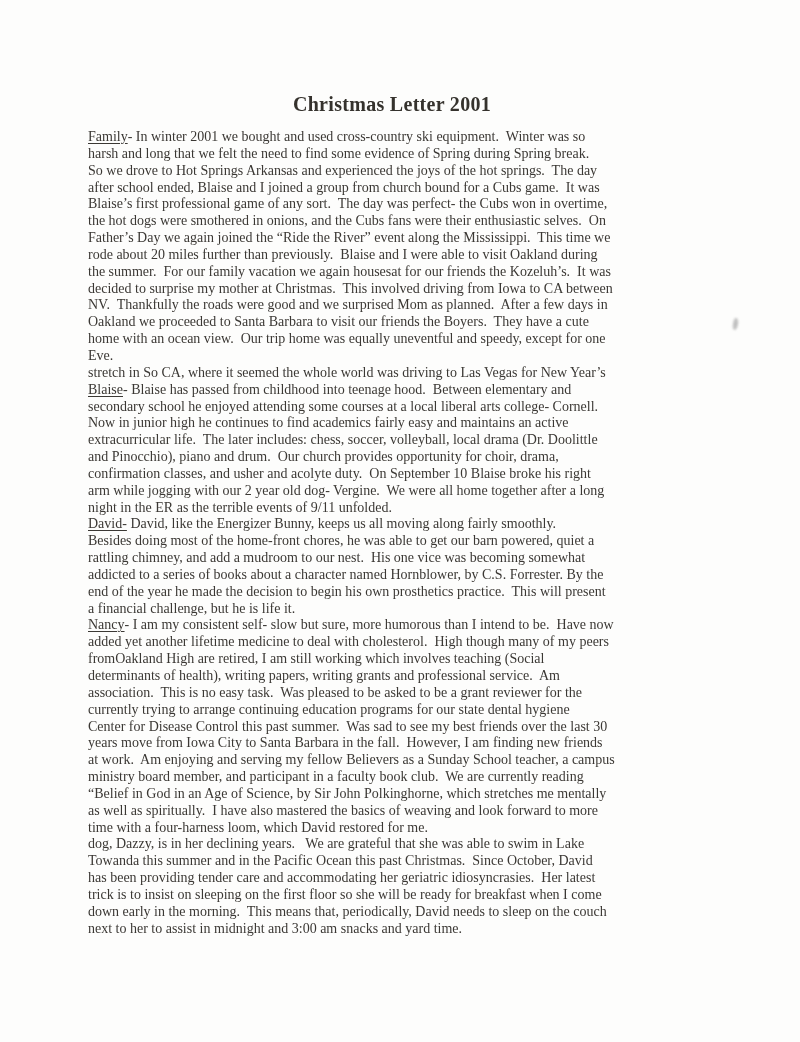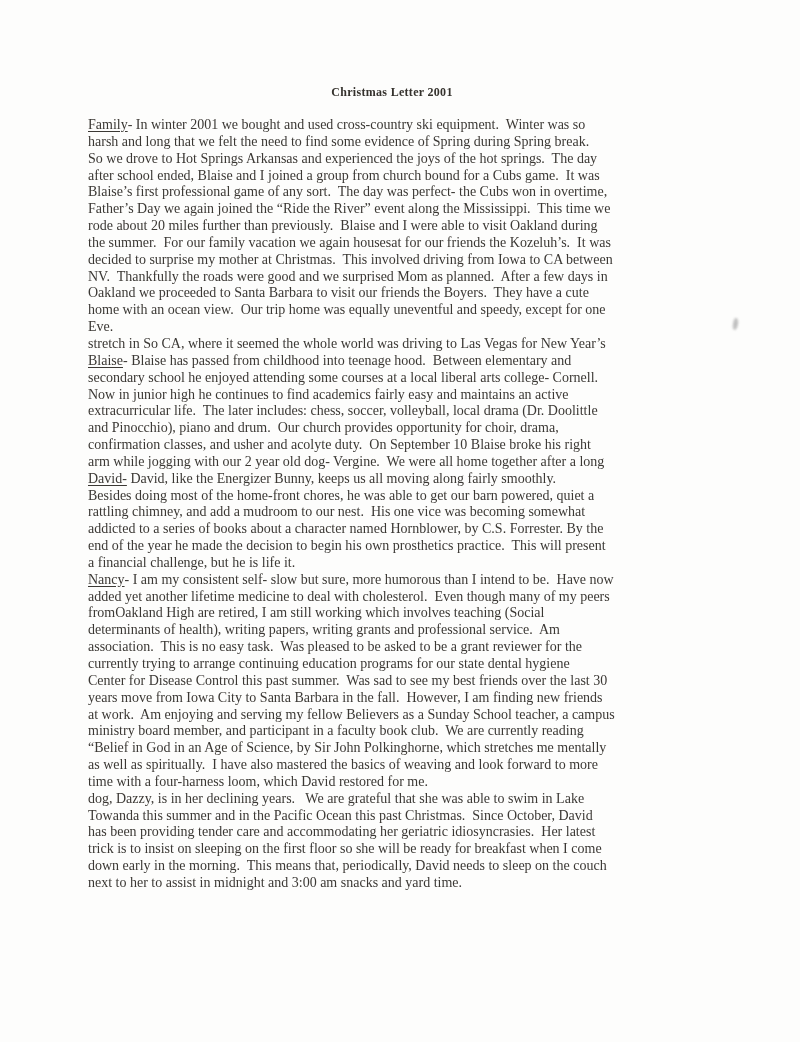--- a/index.html
+++ b/index.html
@@ -16,22 +16,22 @@
     font-family: "Liberation Serif", "DejaVu Serif", serif;
     color: #3b3834;
   }
   .content {
     position: absolute;
     left: 88px;
     top: 82px;
     width: 608px;
   }
   .title {
-    margin: 0 0 15px 0;
-    font-size: 12px;
+    margin: 12px 0 15px 0;
+    font-size: 20px;
     line-height: 20px;
     font-weight: bold;
     text-align: center;
     color: #35322d;
     letter-spacing: 0.3px;
   }
   .para {
     margin: 0;
     font-size: 14px;
     line-height: 16.85px;
@@ -63,53 +63,55 @@
 <div class="page">
   <div class="content">
     <h1 class="title">Christmas Letter 2001</h1>
 
     <p class="para">
       <span class="ln"><span class="hd">Family</span><span>- In winter 2001 we bought and used cross-country ski equipment.  Winter was so</span></span>
       <span class="ln">harsh and long that we felt the need to find some evidence of Spring during Spring break.</span>
       <span class="ln">So we drove to Hot Springs Arkansas and experienced the joys of the hot springs.  The day</span>
       <span class="ln">after school ended, Blaise and I joined a group from church bound for a Cubs game.  It was</span>
       <span class="ln">Blaise’s first professional game of any sort.  The day was perfect- the Cubs won in overtime,</span>
+      <span class="ln">the hot dogs were smothered in onions, and the Cubs fans were their enthusiastic selves.  On</span>
       <span class="ln">Father’s Day we again joined the “Ride the River” event along the Mississippi.  This time we</span>
       <span class="ln">rode about 20 miles further than previously.  Blaise and I were able to visit Oakland during</span>
       <span class="ln">the summer.  For our family vacation we again housesat for our friends the Kozeluh’s.  It was</span>
       <span class="ln">decided to surprise my mother at Christmas.  This involved driving from Iowa to CA between</span>
       <span class="ln">NV.  Thankfully the roads were good and we surprised Mom as planned.  After a few days in</span>
       <span class="ln">Oakland we proceeded to Santa Barbara to visit our friends the Boyers.  They have a cute</span>
       <span class="ln">home with an ocean view.  Our trip home was equally uneventful and speedy, except for one</span>
       <span class="ln">Eve.</span>
       <span class="ln">stretch in So CA, where it seemed the whole world was driving to Las Vegas for New Year’s</span>
     </p>
 
     <p class="para">
       <span class="ln"><span class="hd">Blaise</span><span>- Blaise has passed from childhood into teenage hood.  Between elementary and</span></span>
       <span class="ln">secondary school he enjoyed attending some courses at a local liberal arts college- Cornell.</span>
       <span class="ln">Now in junior high he continues to find academics fairly easy and maintains an active</span>
       <span class="ln">extracurricular life.  The later includes: chess, soccer, volleyball, local drama (Dr. Doolittle</span>
       <span class="ln">and Pinocchio), piano and drum.  Our church provides opportunity for choir, drama,</span>
       <span class="ln">confirmation classes, and usher and acolyte duty.  On September 10 Blaise broke his right</span>
       <span class="ln">arm while jogging with our 2 year old dog- Vergine.  We were all home together after a long</span>
+      <span class="ln">night in the ER as the terrible events of 9/11 unfolded.</span>
     </p>
 
     <p class="para">
       <span class="ln"><span class="hd">David-</span><span> David, like the Energizer Bunny, keeps us all moving along fairly smoothly.</span></span>
       <span class="ln">Besides doing most of the home-front chores, he was able to get our barn powered, quiet a</span>
       <span class="ln">rattling chimney, and add a mudroom to our nest.  His one vice was becoming somewhat</span>
       <span class="ln">addicted to a series of books about a character named Hornblower, by C.S. Forrester. By the</span>
       <span class="ln">end of the year he made the decision to begin his own prosthetics practice.  This will present</span>
       <span class="ln">a financial challenge, but he is life it.</span>
     </p>
 
     <p class="para">
       <span class="ln"><span class="hd">Nancy</span><span>- I am my consistent self- slow but sure, more humorous than I intend to be.  Have now</span></span>
-      <span class="ln">added yet another lifetime medicine to deal with cholesterol.  Even though many of my peers</span>
+      <span class="ln">added yet another lifetime medicine to deal with cholesterol.  High though many of my peers</span>
       <span class="ln">fromOakland High are retired, I am still working which involves teaching (Social</span>
       <span class="ln">determinants of health), writing papers, writing grants and professional service.  Am</span>
       <span class="ln">association.  This is no easy task.  Was pleased to be asked to be a grant reviewer for the</span>
       <span class="ln">currently trying to arrange continuing education programs for our state dental hygiene</span>
       <span class="ln">Center for Disease Control this past summer.  Was sad to see my best friends over the last 30</span>
       <span class="ln">years move from Iowa City to Santa Barbara in the fall.  However, I am finding new friends</span>
       <span class="ln">at work.  Am enjoying and serving my fellow Believers as a Sunday School teacher, a campus</span>
       <span class="ln">ministry board member, and participant in a faculty book club.  We are currently reading</span>
       <span class="ln">“Belief in God in an Age of Science, by Sir John Polkinghorne, which stretches me mentally</span>
       <span class="ln">as well as spiritually.  I have also mastered the basics of weaving and look forward to more</span>

